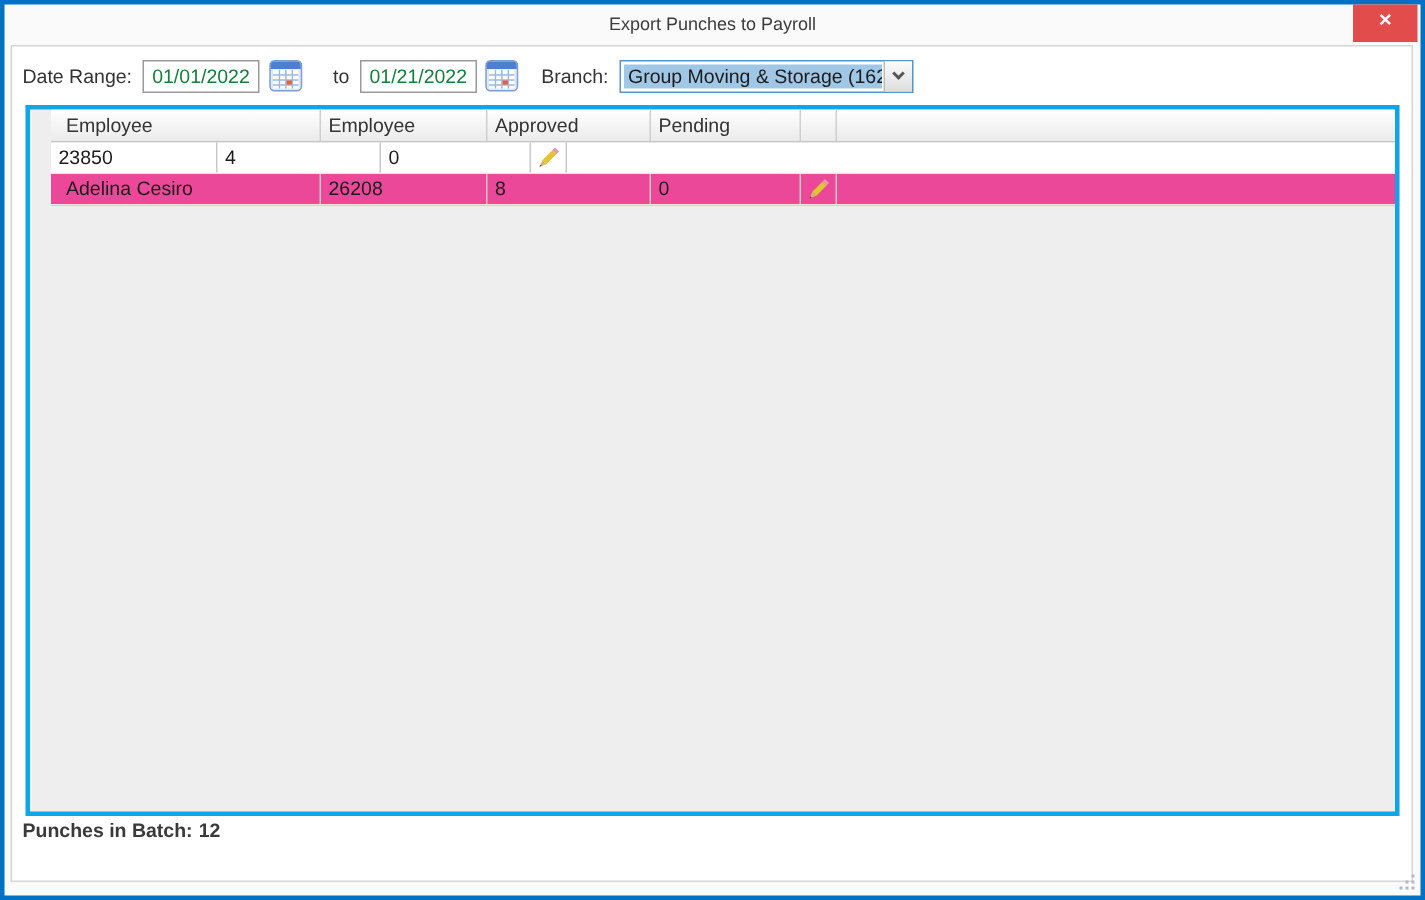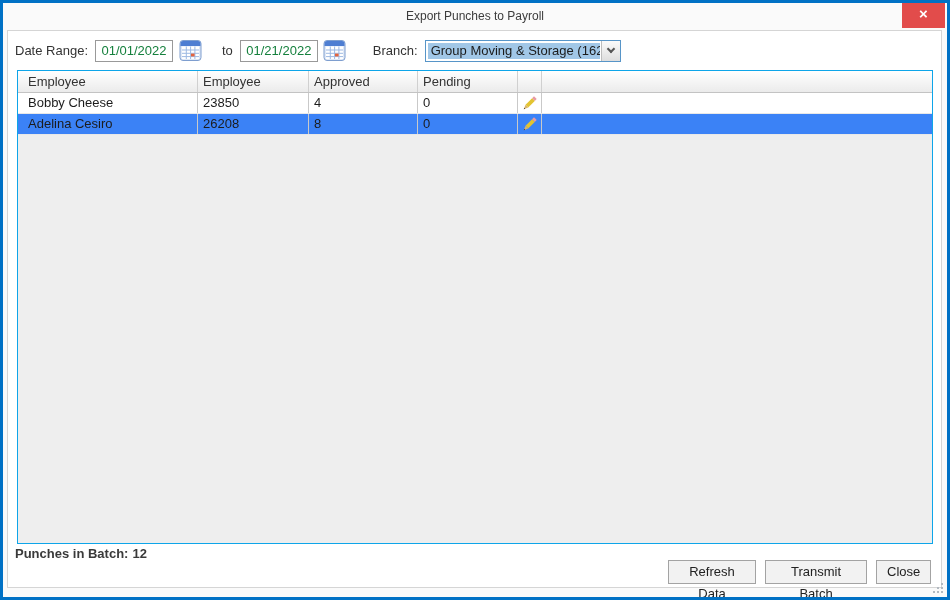--- a/index.html
+++ b/index.html
@@ -39,21 +39,21 @@
   .date-input {
     width:78px; height:22px; margin-left:7px;
     border:1px solid #999999; background:#ffffff;
     font-family:inherit; font-size:13px; color:#15803d; text-align:center;
   }
   .cal-btn {
     width:24px; height:24px; margin-left:5px; padding:0;
     background:transparent; border:none; cursor:pointer; line-height:0;
   }
   .to-label { margin-left:20px; }
-  .branch-label { margin-left:26px; }
+  .branch-label { margin-left:14px; }
   .combo {
     margin-left:7px; width:196px; height:22px;
     border:1px solid #5795c8; background:#ffffff;
     display:flex; align-items:stretch;
   }
   .combo-text {
     flex:1; margin:2px 1px 2px 2px; padding:0 3px;
     background:#a1c7e7; color:#1b1b1b;
     font-size:13px; line-height:16px; overflow:hidden;
   }
@@ -64,36 +64,36 @@
   }
   .chev {
     width:6px; height:6px; margin-top:-3px;
     border-right:2px solid #555555; border-bottom:2px solid #555555;
     transform:rotate(45deg);
   }
 
   
   .table-area {
     position:absolute; left:9px; right:8px; top:39px; bottom:43px;
-    border:1px solid #0ea5e9; background:#eeeeee; overflow:hidden;
+    border:3px solid #0ea5e9; background:#eeeeee; overflow:hidden;padding-left:14px;
   }
   .thead {
     display:flex; height:22px;
     background:linear-gradient(#ffffff,#ebebeb);
     border-bottom:1px solid #c3c3c3; color:#333333;
   }
   .th {
     border-right:1px solid #d0d0d0; line-height:21px;
     font-size:13px; padding-left:5px; overflow:hidden;
   }
   .trow {
     display:flex; height:21px; background:#ffffff;
     border-bottom:1px solid #e8e8e8; font-size:13px; color:#1c1c1c;
   }
-  .trow.alt { background:#3b82f6; }
+  .trow.alt { background:#ec4899; }
   .td {
     border-right:1px solid #c9c9c9; line-height:20px;
     padding-left:5px; overflow:hidden;
   }
   .c0 { width:180px; padding-left:10px; }
   .c1 { width:111px; }
   .c2 { width:109px; }
   .c3 { width:100px; }
   .c4 { width:24px; padding:0; }
   .cfill { flex:1; border-right:none; }
@@ -174,21 +174,20 @@
       <div class="thead">
         <div class="th c0">Employee</div>
         <div class="th c1">Employee Number</div>
         <div class="th c2">Approved Punches</div>
         <div class="th c3">Pending Punches</div>
         <div class="th c4"></div>
         <div class="th cfill"></div>
       </div>
 
       <div class="trow">
-        <div class="td c0">Bobby Cheese</div>
         <div class="td c1">23850</div>
         <div class="td c2">4</div>
         <div class="td c3">0</div>
         <div class="td c4">
           <svg width="17" height="17" viewBox="0 0 17 17">
             <g transform="rotate(45 8.5 8.5)">
               <rect x="6.6" y="0.2" width="3.8" height="2.8" fill="#e89aa4"></rect>
               <rect x="6.6" y="3" width="3.8" height="9.2" fill="#e3c431"></rect>
               <path d="M6.6 12.2 h3.8 l-1.9 4.4 z" fill="#d8b46a"></path>
               <path d="M7.9 15.2 l0.6 1.4 l0.6 -1.4 z" fill="#3b2f20"></path>
@@ -214,21 +213,16 @@
           </svg>
         </div>
         <div class="td cfill"></div>
       </div>
     </div>
 
     <div class="status">
       <span>Punches in Batch:</span><span class="val">12</span>
     </div>
 
-    <div class="footer-buttons">
-      <button class="btn btn-refresh">Refresh Data</button>
-      <button class="btn btn-transmit">Transmit Batch</button>
-      <button class="btn btn-close">Close</button>
-    </div>
   </div>
 
   <div class="grip"></div>
 </div>
 
 </body></html>

